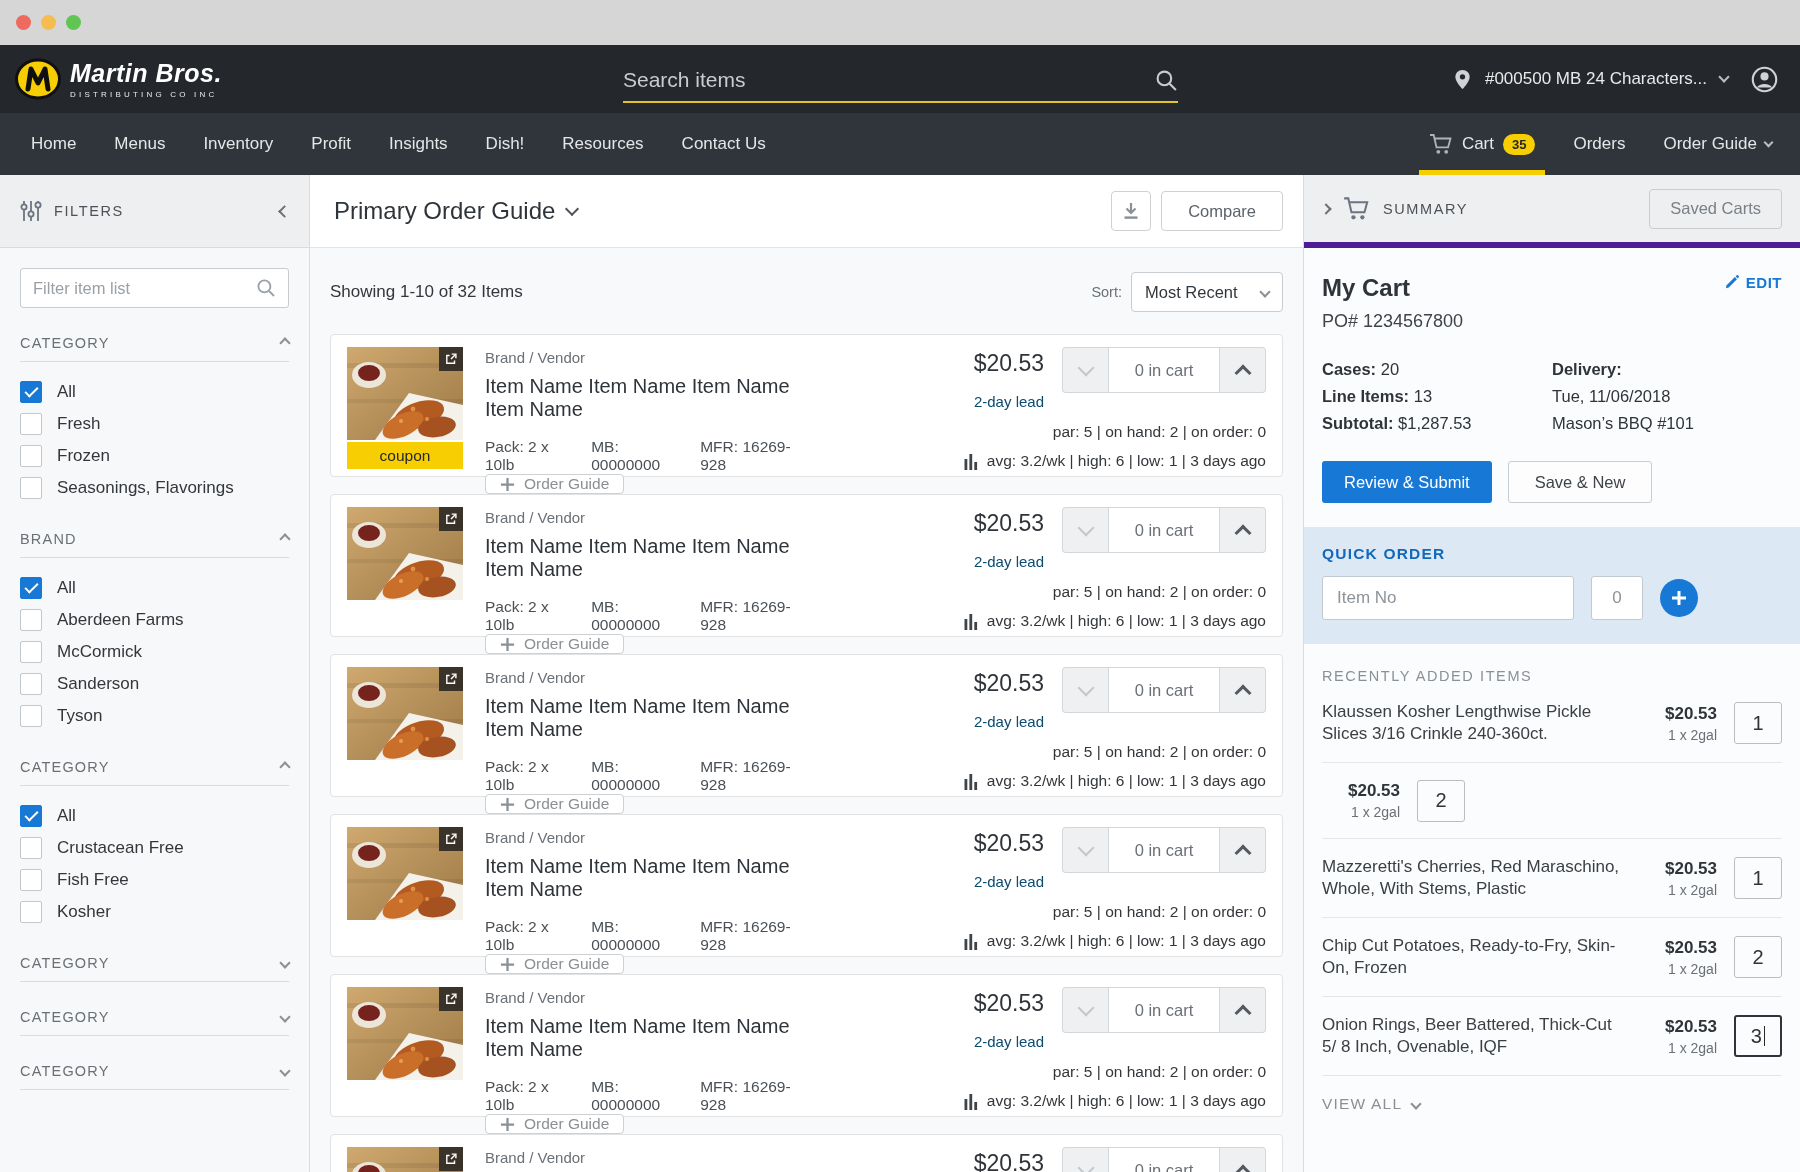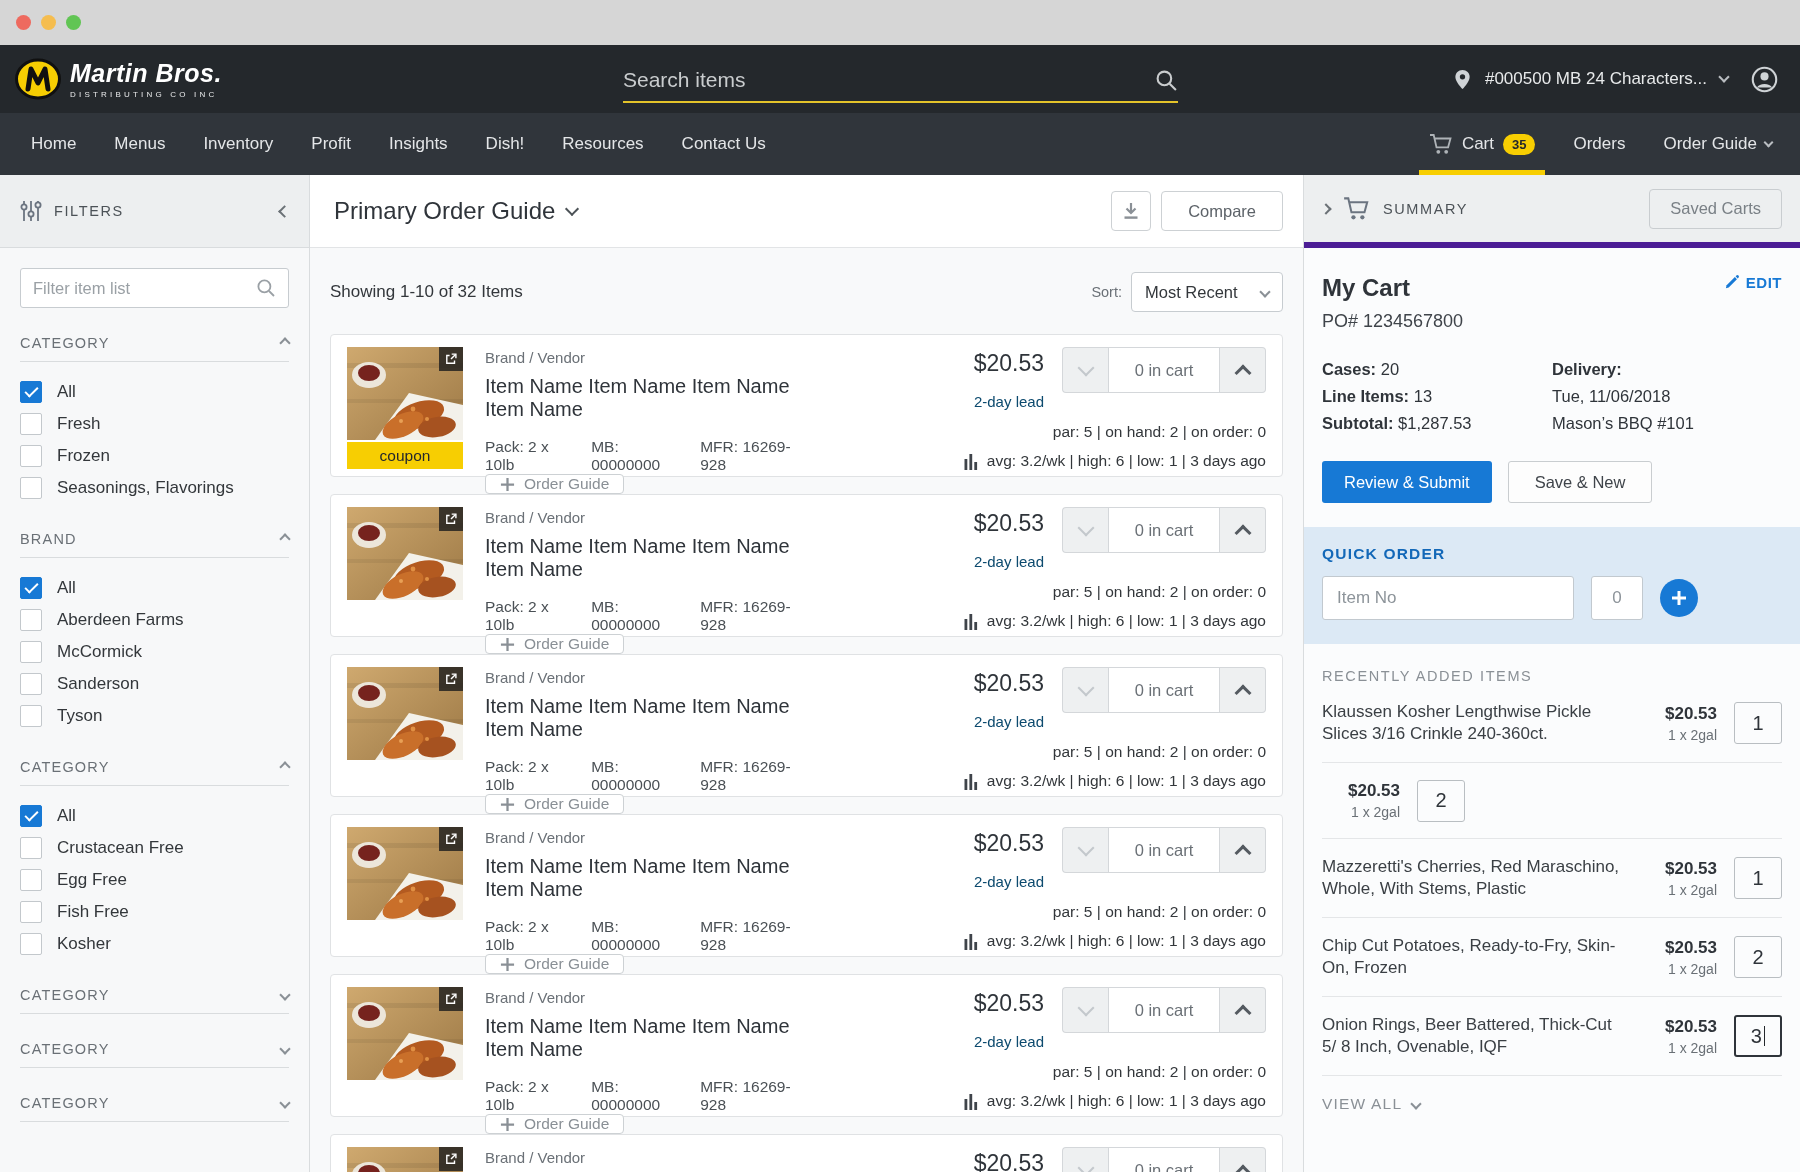--- a/index.html
+++ b/index.html
@@ -365,24 +365,20 @@
           <label class="opt">
               <span class="cb checked"></span>
               <span class="opt-label">All</span>
             </label>
             <label class="opt">
               <span class="cb"></span>
               <span class="opt-label">Crustacean Free</span>
             </label>
             <label class="opt">
               <span class="cb"></span>
-              <span class="opt-label">Egg Free</span>
-            </label>
-            <label class="opt">
-              <span class="cb"></span>
               <span class="opt-label">Fish Free</span>
             </label>
             <label class="opt">
               <span class="cb"></span>
               <span class="opt-label">Kosher</span>
             </label>
         </div>
       </div>
 
       <div class="fsection">

